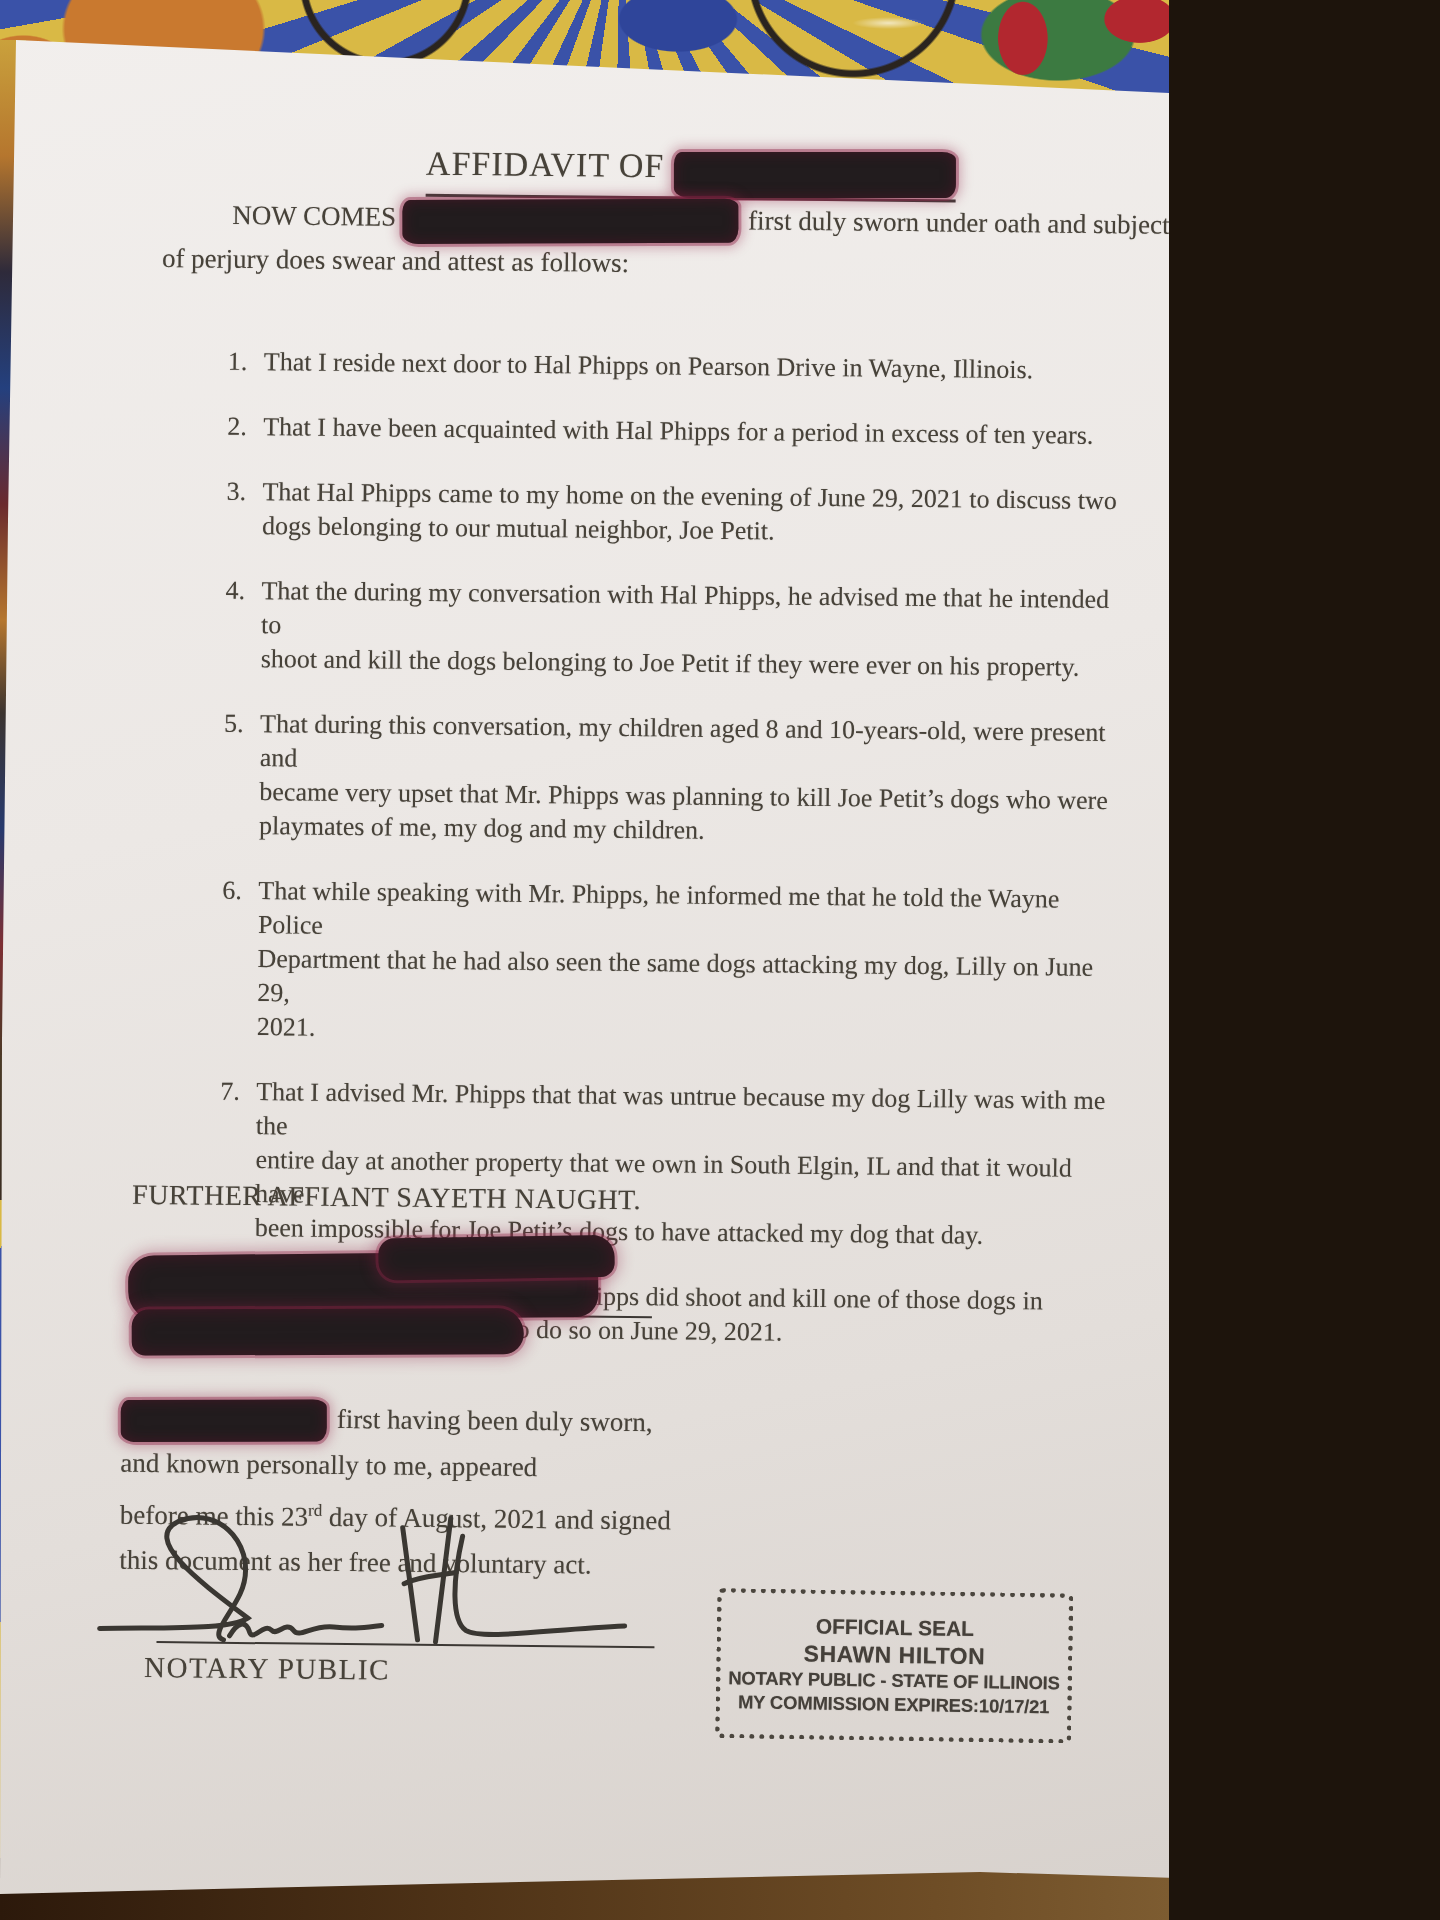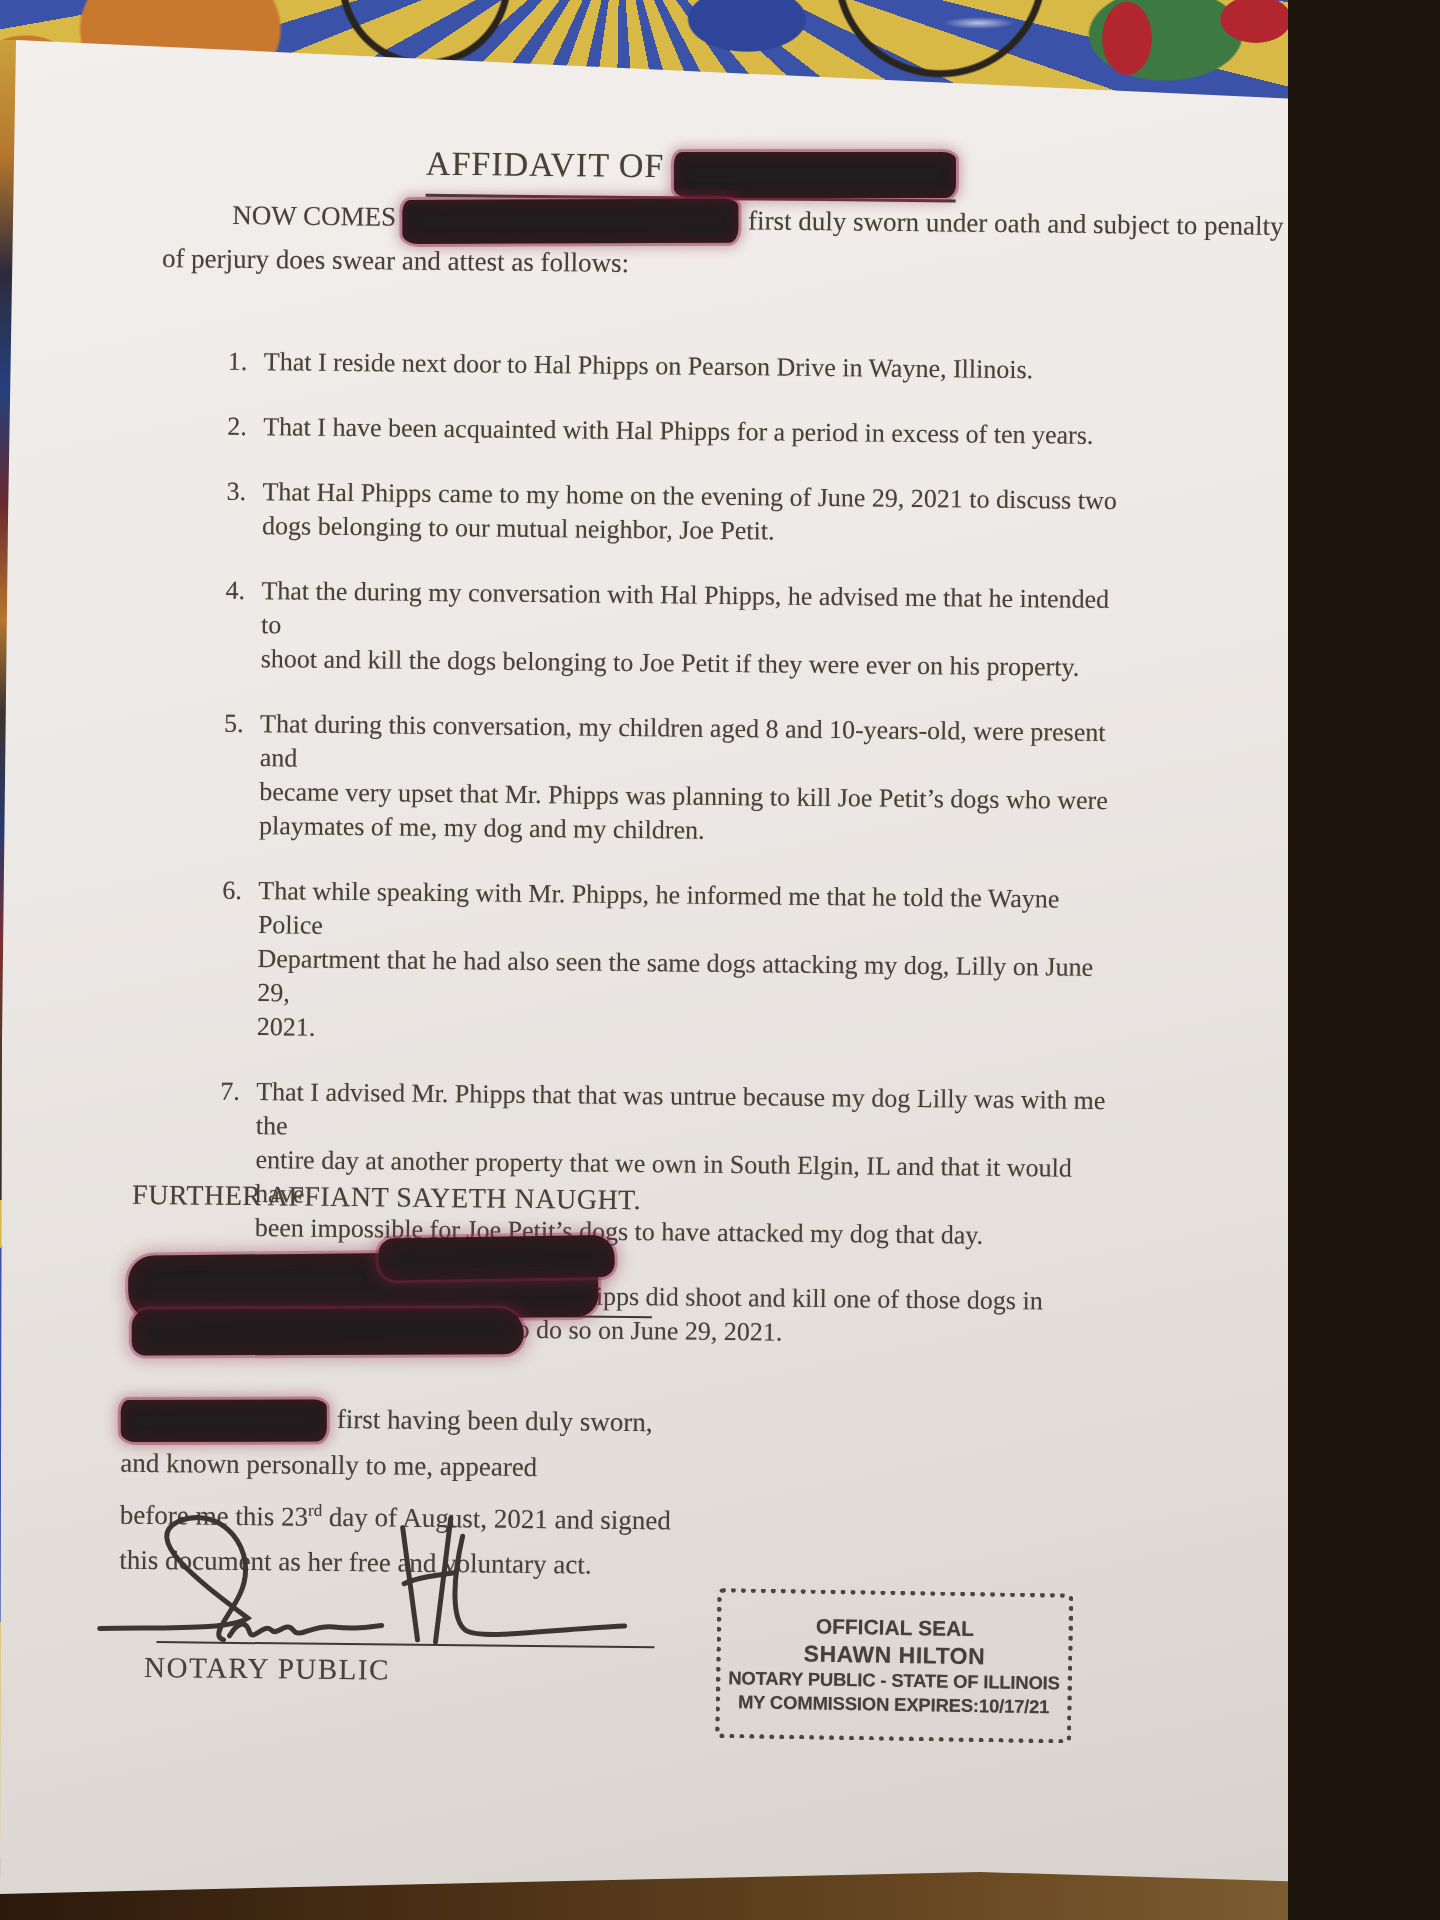--- a/index.html
+++ b/index.html
@@ -1,17 +1,17 @@
 <!DOCTYPE html>
 <html><head>
 <meta charset="utf-8">
 <style>
   html,body { margin:0; padding:0; background:#1d140c; }
   .scene {
-    position:relative; width:1288px; height:1920px; overflow:hidden;
+    position:relative; width:1169px; height:1920px; overflow:hidden;
     font-family:"Liberation Serif", serif;
   }
 
   
   .cloth {
     position:absolute; inset:0; background-color:#d9b945;
     background-image:
       radial-gradient(ellipse 42px 62px at 87.5% 2%, #b2272f 0 58%, rgba(178,39,47,0) 60%),
       radial-gradient(ellipse 60px 40px at 97.5% 1%, #b2272f 0 58%, rgba(178,39,47,0) 60%),
       radial-gradient(ellipse 130px 78px at 90.5% 1.8%, #3c7a41 0 58%, rgba(60,122,65,0) 60%),

